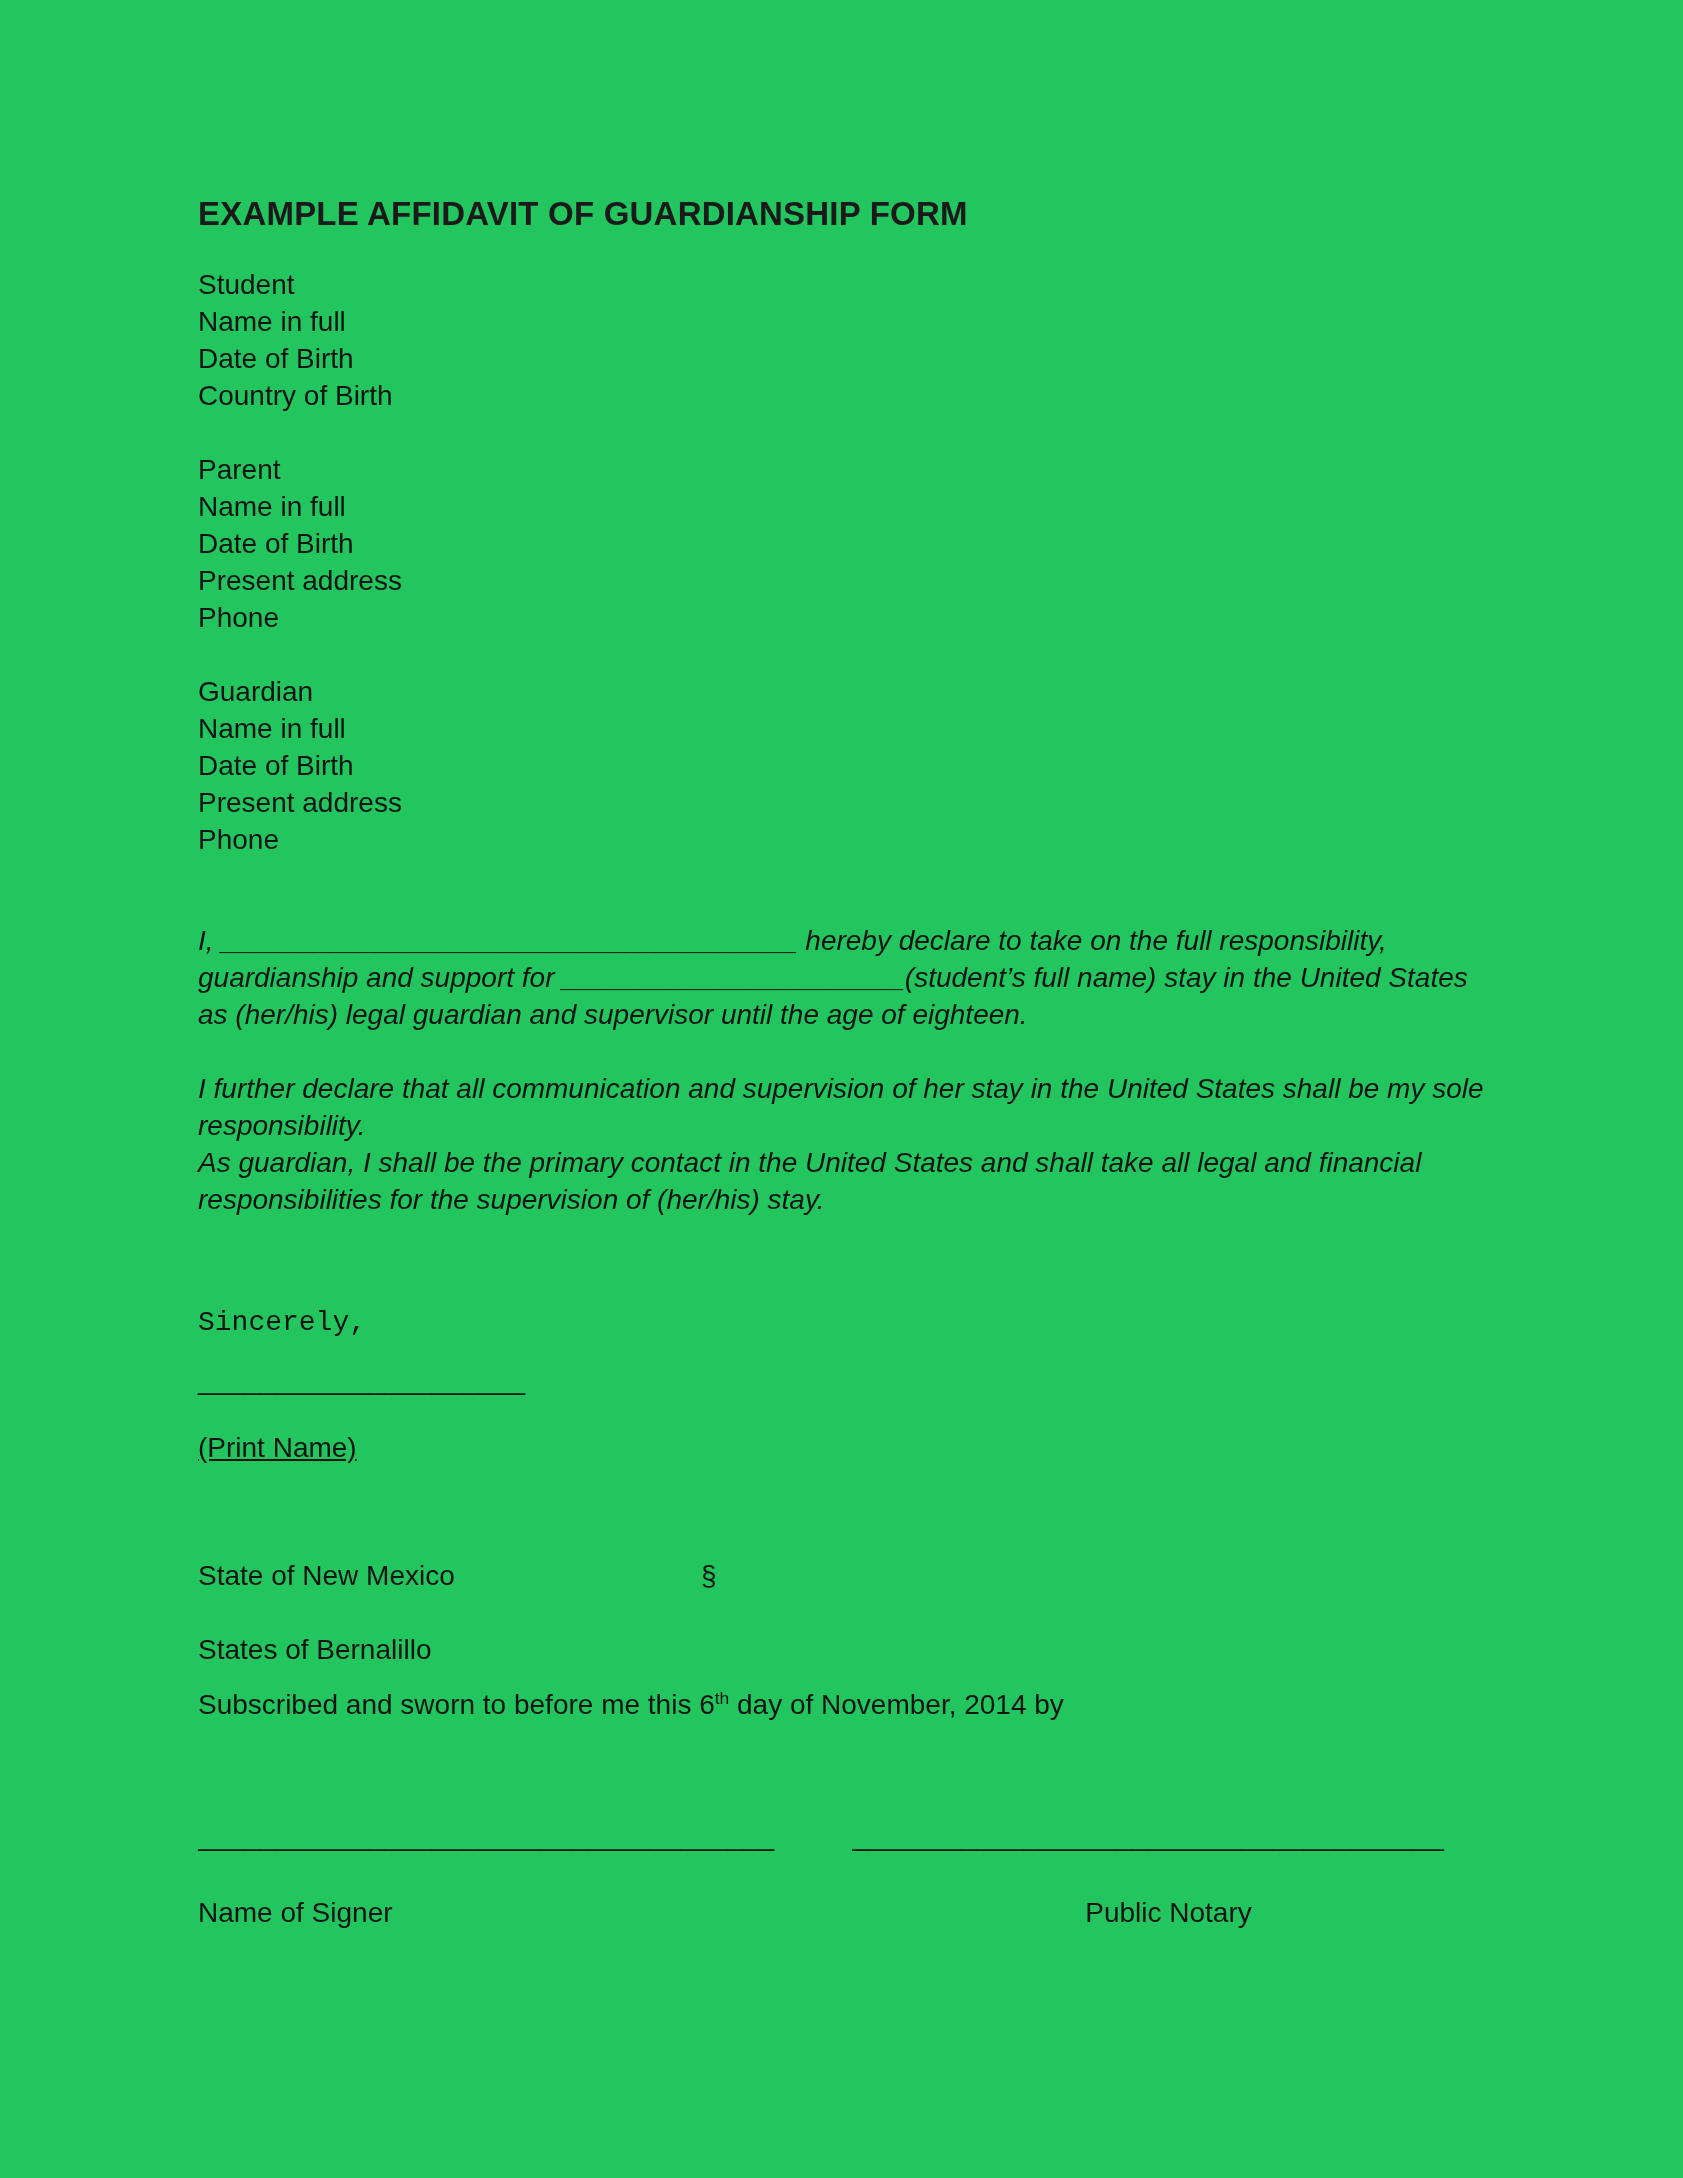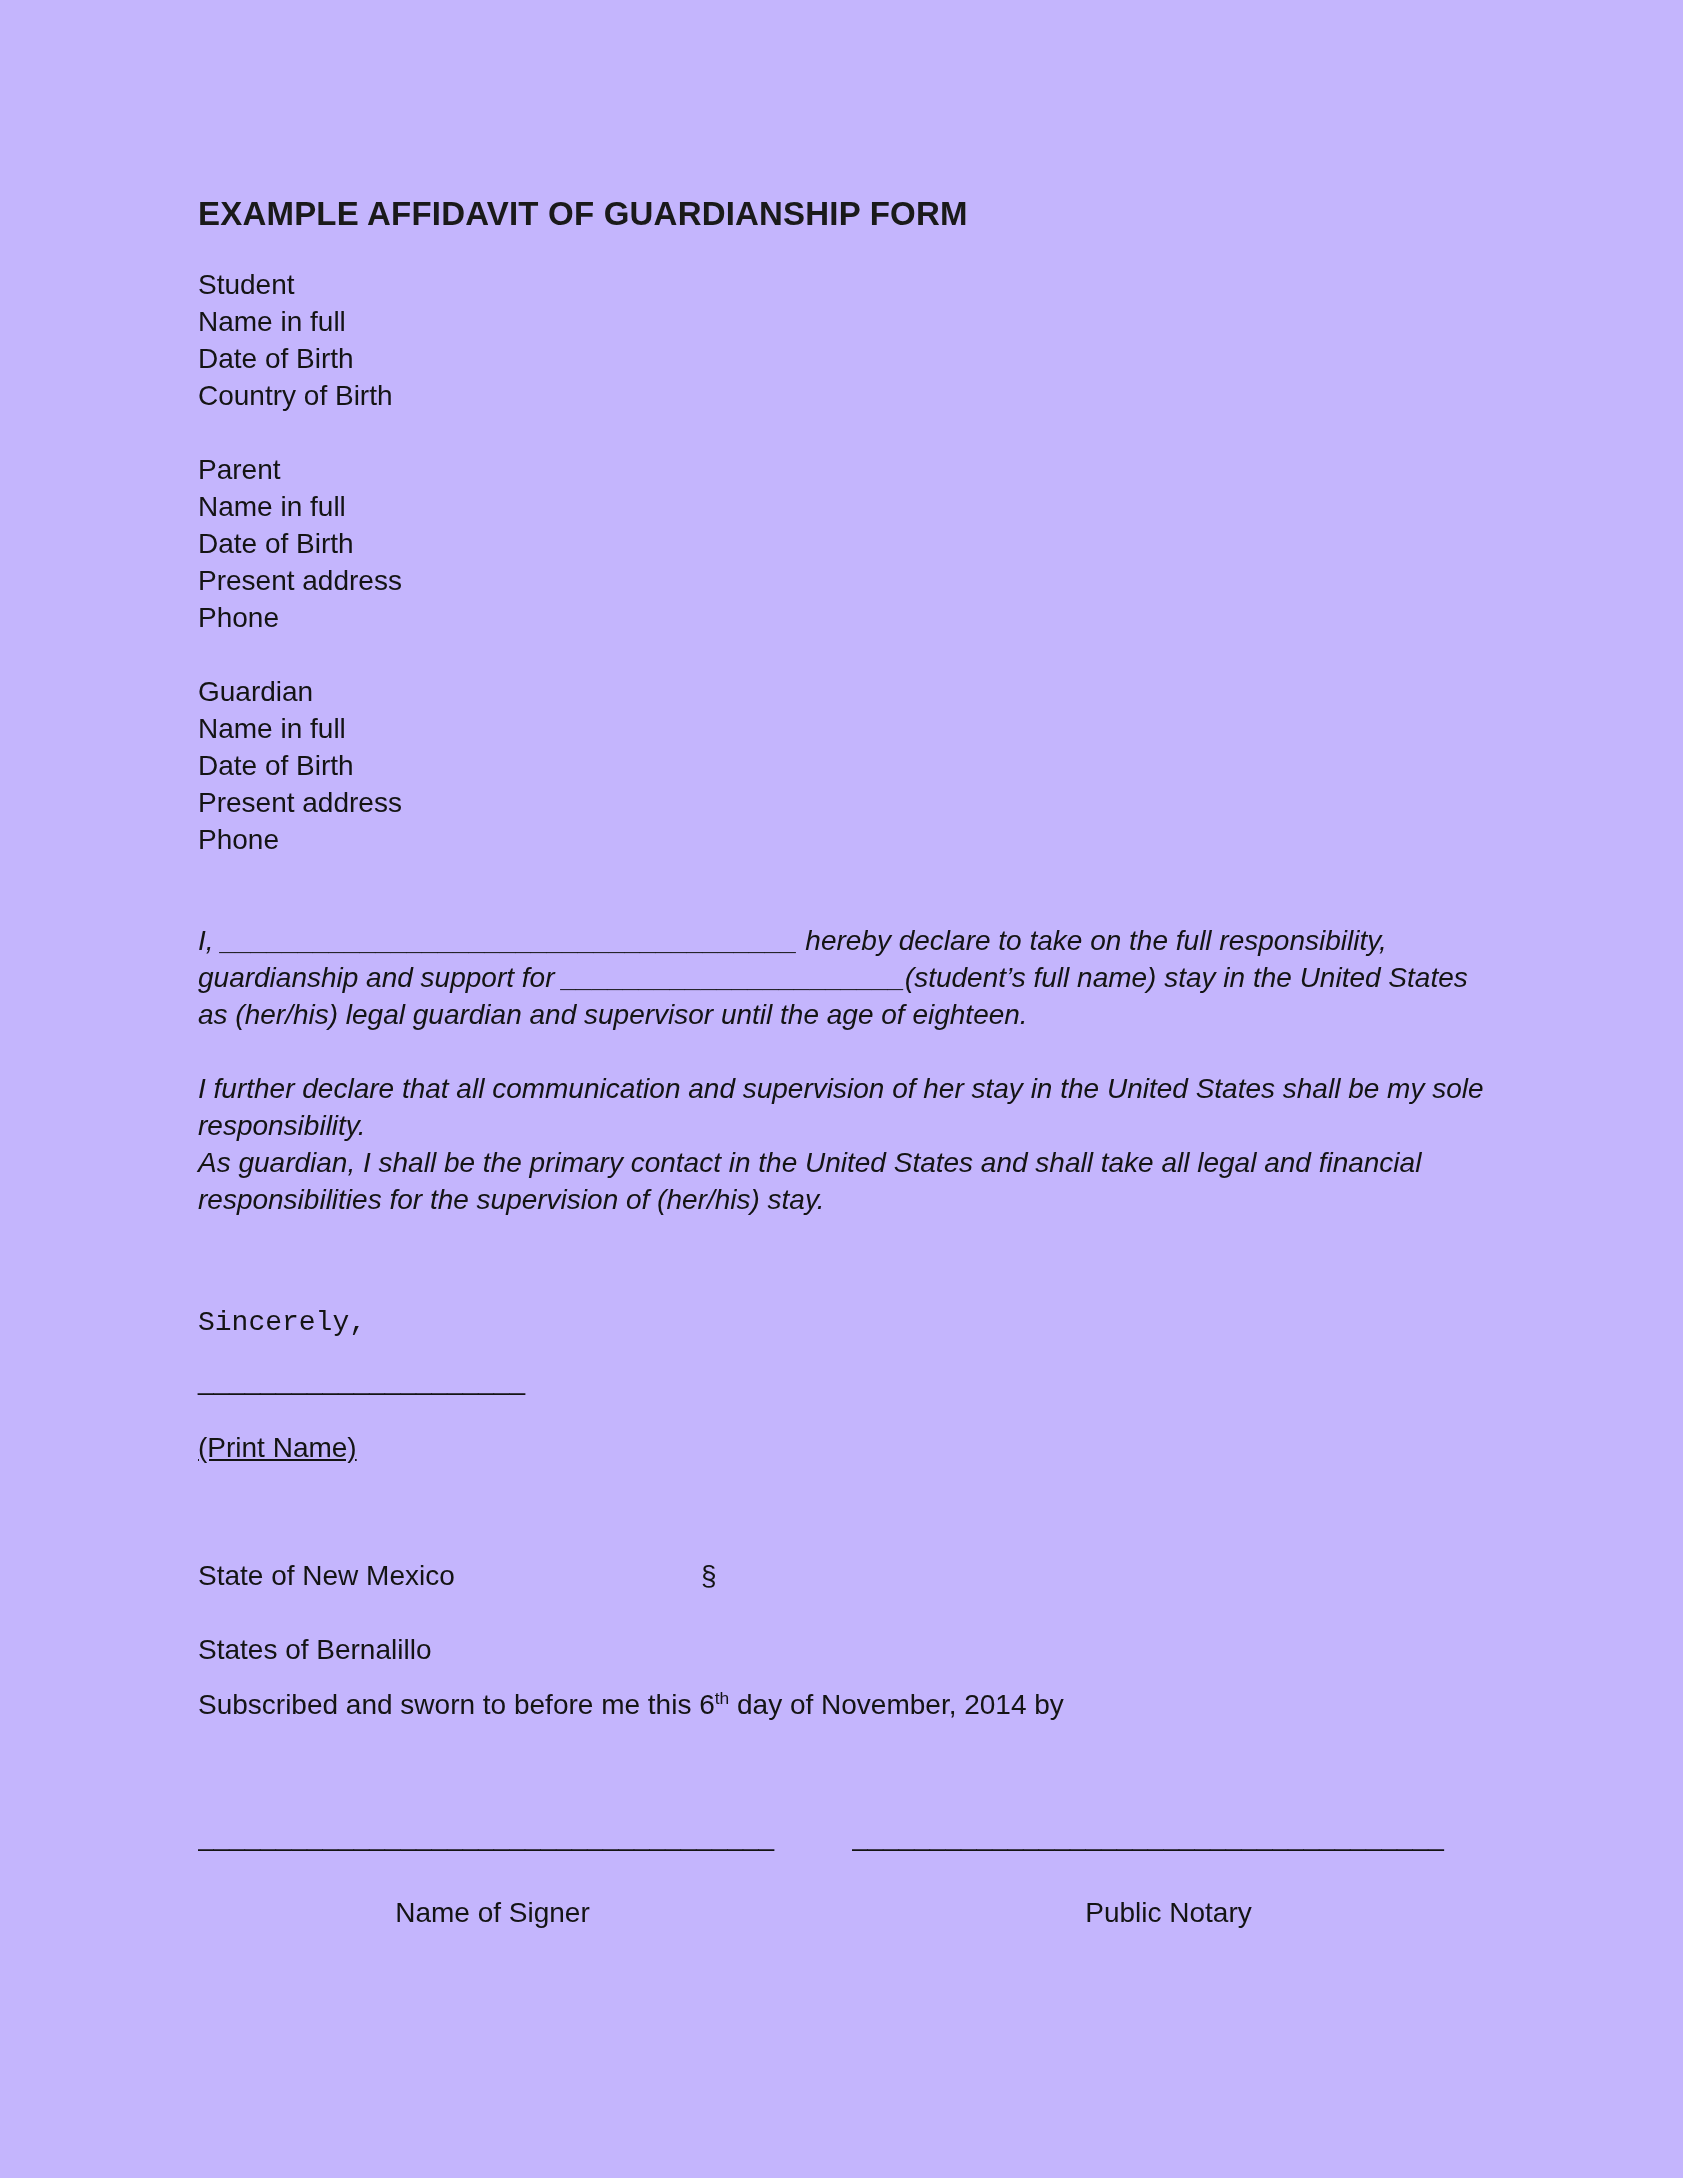--- a/index.html
+++ b/index.html
@@ -1,20 +1,20 @@
 <!DOCTYPE html>
 <html><head>
 <meta charset="utf-8">
 <style>
   html, body { margin: 0; padding: 0; background: #e8e8e8; }
   .page {
     position: relative;
     width: 1683px;
     height: 2178px;
-    background: #c4b5fd;
+    background: #22c55e;
     font-family: "Liberation Sans", sans-serif;
     color: #141414;
     overflow: hidden;
   }
   .content {
     position: absolute;
     left: 198px;
     top: 0;
     width: 1287px;
     padding-top: 191px;
@@ -45,21 +45,21 @@
   .state-line  { margin-top: 91px; position: relative; }
   .section-symbol { position: absolute; left: 503px; top: 0; }
   .county-line { margin-top: 37px; }
   .sworn-line  { margin-top: 17px; line-height: 40px; white-space: nowrap; }
   .sworn-line sup { font-size: 0.62em; line-height: 0; vertical-align: super; }
   .bottom-sigs { margin-top: 92px; display: flex; }
   .bottom-sigs .left-col  { width: 589px; white-space: nowrap; overflow: hidden; }
   .bottom-sigs .gap       { width: 65px; }
   .bottom-sigs .right-col { width: 633px; white-space: nowrap; overflow: hidden; }
   .bottom-labels { margin-top: 40px; display: flex; }
-  .bottom-labels .left-col  { width: 589px; text-align: center; }
+  .bottom-labels .left-col  { width: 589px; }
   .bottom-labels .gap       { width: 65px; }
   .bottom-labels .right-col { width: 633px; text-align: center; }
 </style>
 </head>
 <body>
 
 <div class="page">
   <div class="content">
 
     <h1 class="doc-title">EXAMPLE AFFIDAVIT OF GUARDIANSHIP FORM</h1>

